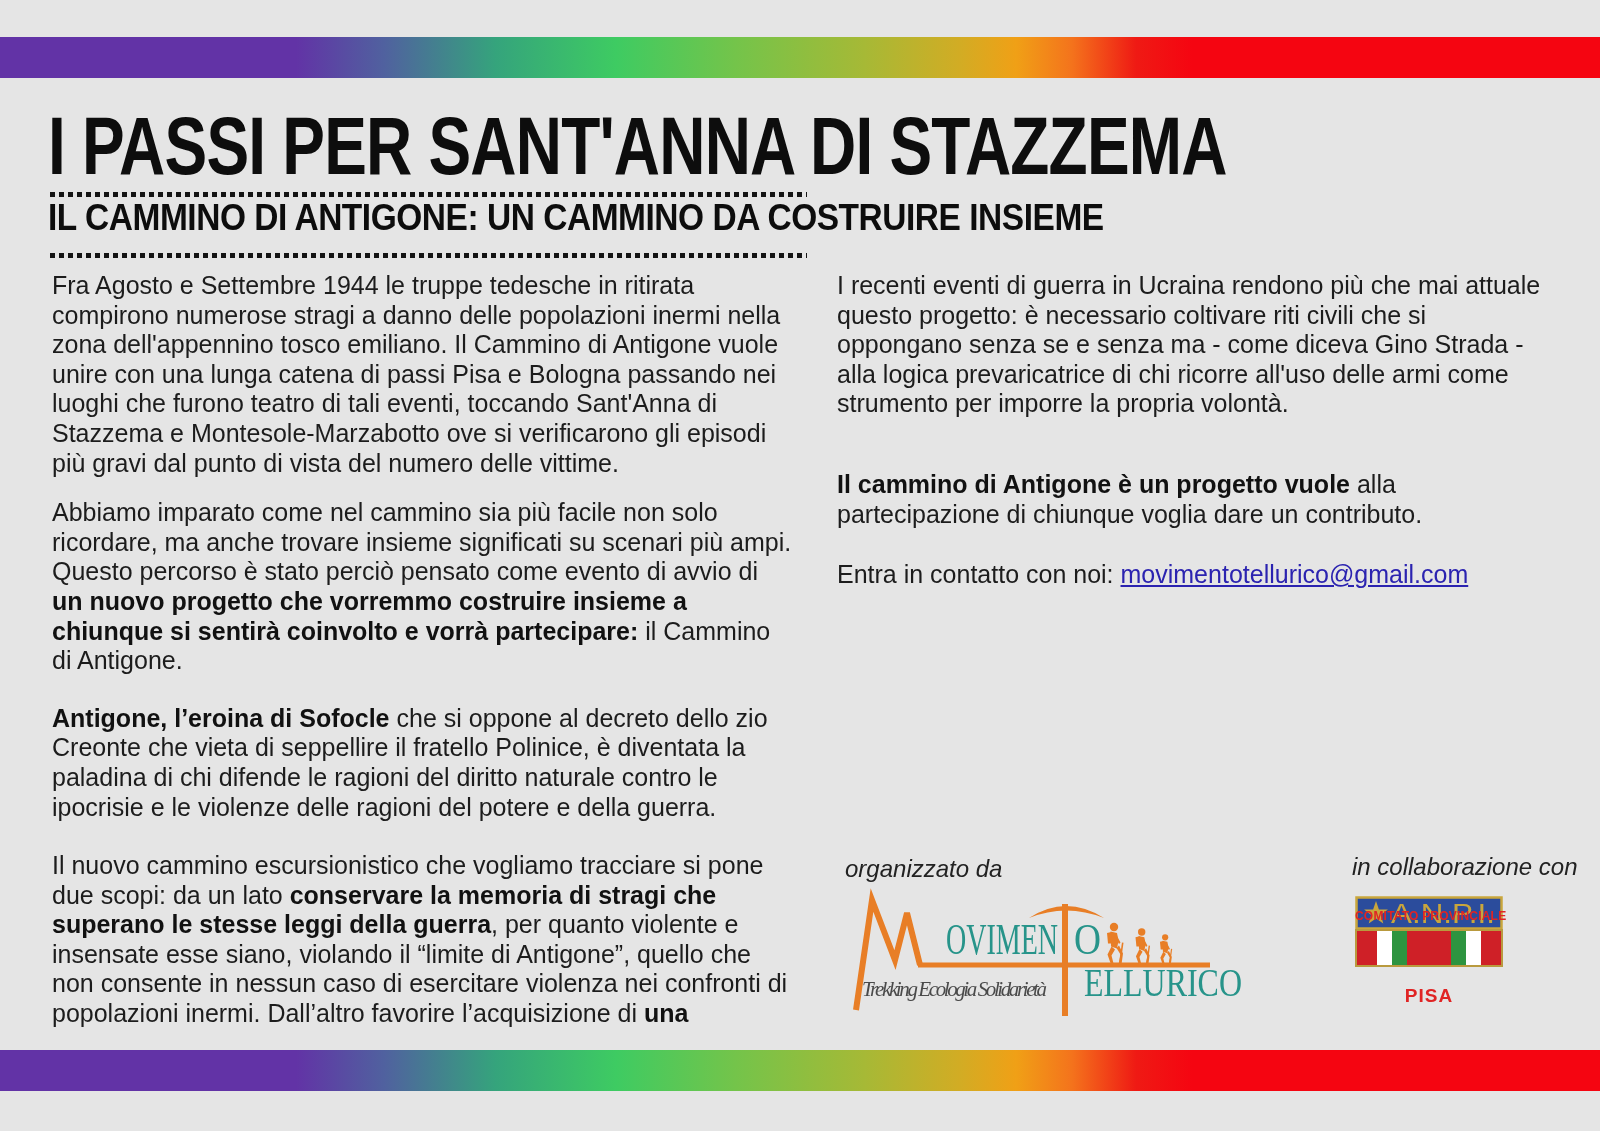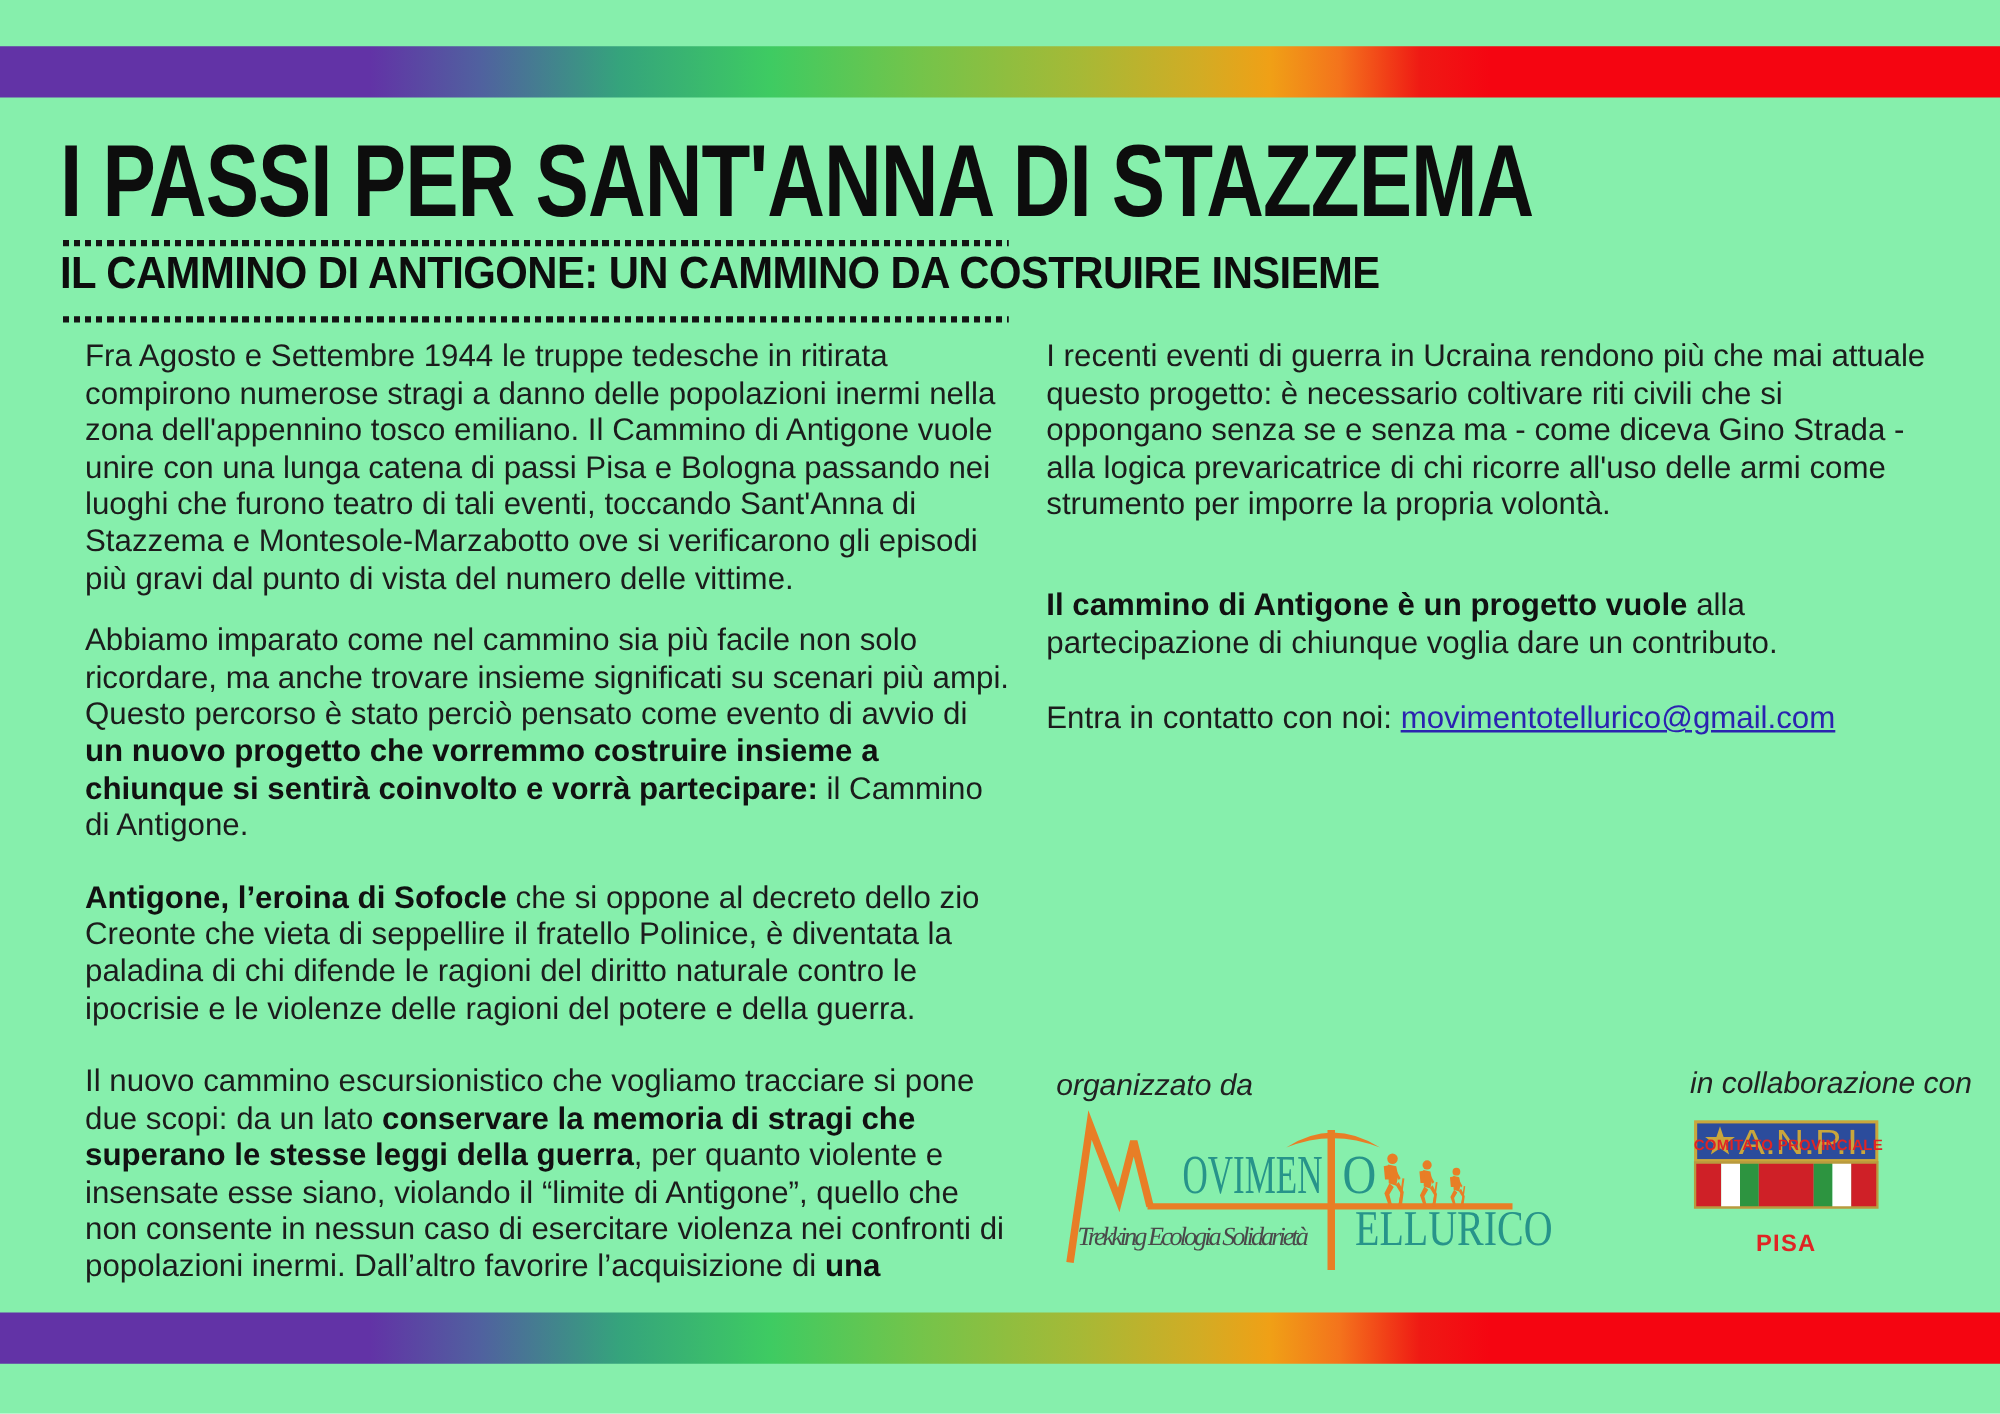--- a/index.html
+++ b/index.html
@@ -1,19 +1,19 @@
 <!DOCTYPE html>
 <html><head>
 <meta charset="utf-8">
 <style>
   html,body{margin:0;padding:0;background:#ffffff;}
   .page{
     position:relative;
     width:1600px;height:1131px;
-    background:#86efac;
+    background:#e5e5e5;
     font-family:"Liberation Sans",sans-serif;
     color:#1c1c1c;
     overflow:hidden;
   }
   .rainbow{
     position:absolute;left:0;width:1600px;height:41px;
     background:linear-gradient(90deg,
       #6233a6 0%, #6233a6 18.5%,
       #50619f 24%,
       #35a47c 31%,
@@ -44,21 +44,21 @@
     position:absolute;left:50px;width:757px;height:5px;
     background-image:repeating-linear-gradient(90deg,#141414 0 5px,transparent 5px 9px);
   }
   .dash-1{top:192px;}
   .dash-2{top:253px;}
   .col{
     position:absolute;top:271px;
     font-size:25px;line-height:29.6px;color:#1c1c1c;
     text-align:left;
   }
-  .col-left{left:68px;width:740px;}
+  .col-left{left:52px;width:740px;}
   .col-right{left:837px;width:705px;}
   .col p{margin:0;}
   .mb-a{margin-bottom:20px !important;}
   .mb-b{margin-bottom:28px !important;}
   .mb-c{margin-bottom:29px !important;}
   .mb-d{margin-bottom:30px !important;}
   .mb-e{margin-bottom:51px !important;}
   .mb-f{margin-bottom:31px !important;}
   strong{font-weight:700;color:#111;}
   .email-link{color:#2b23b0;text-decoration:underline;cursor:pointer;}

